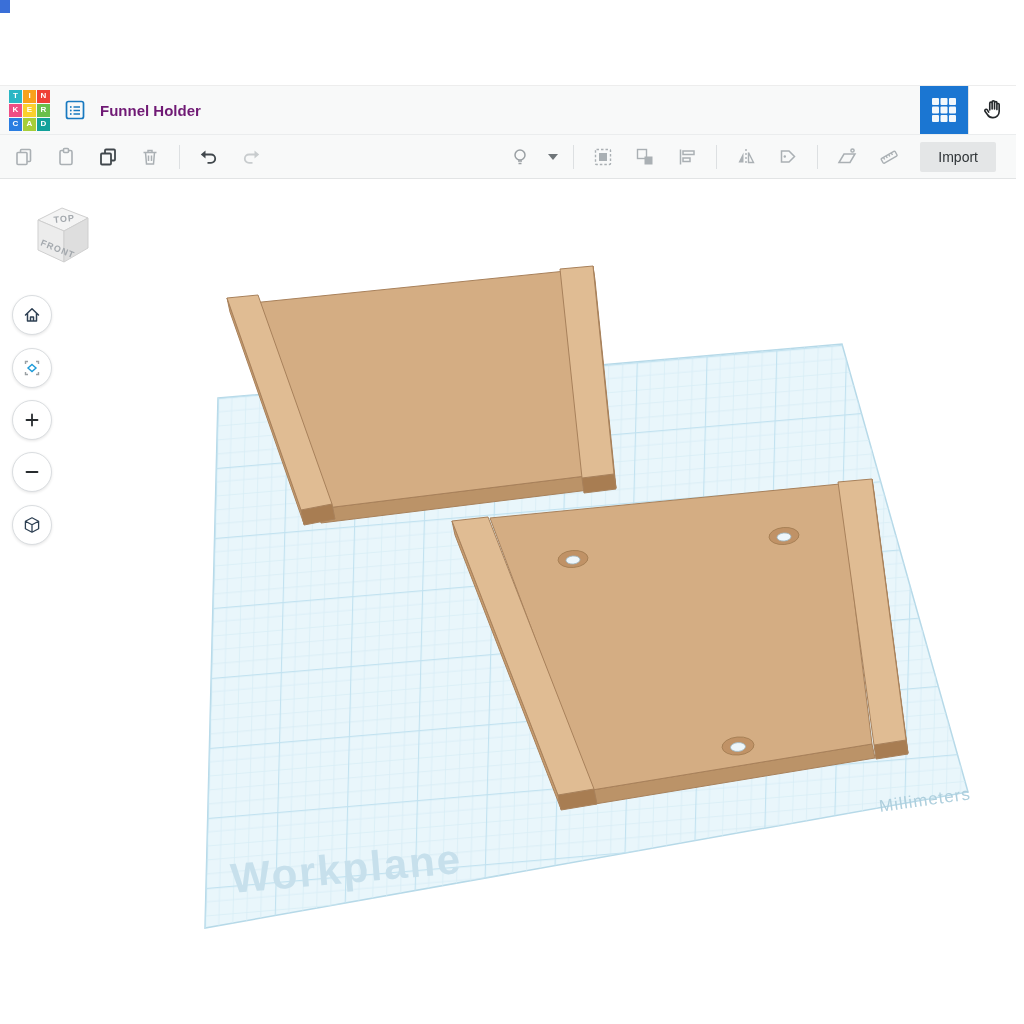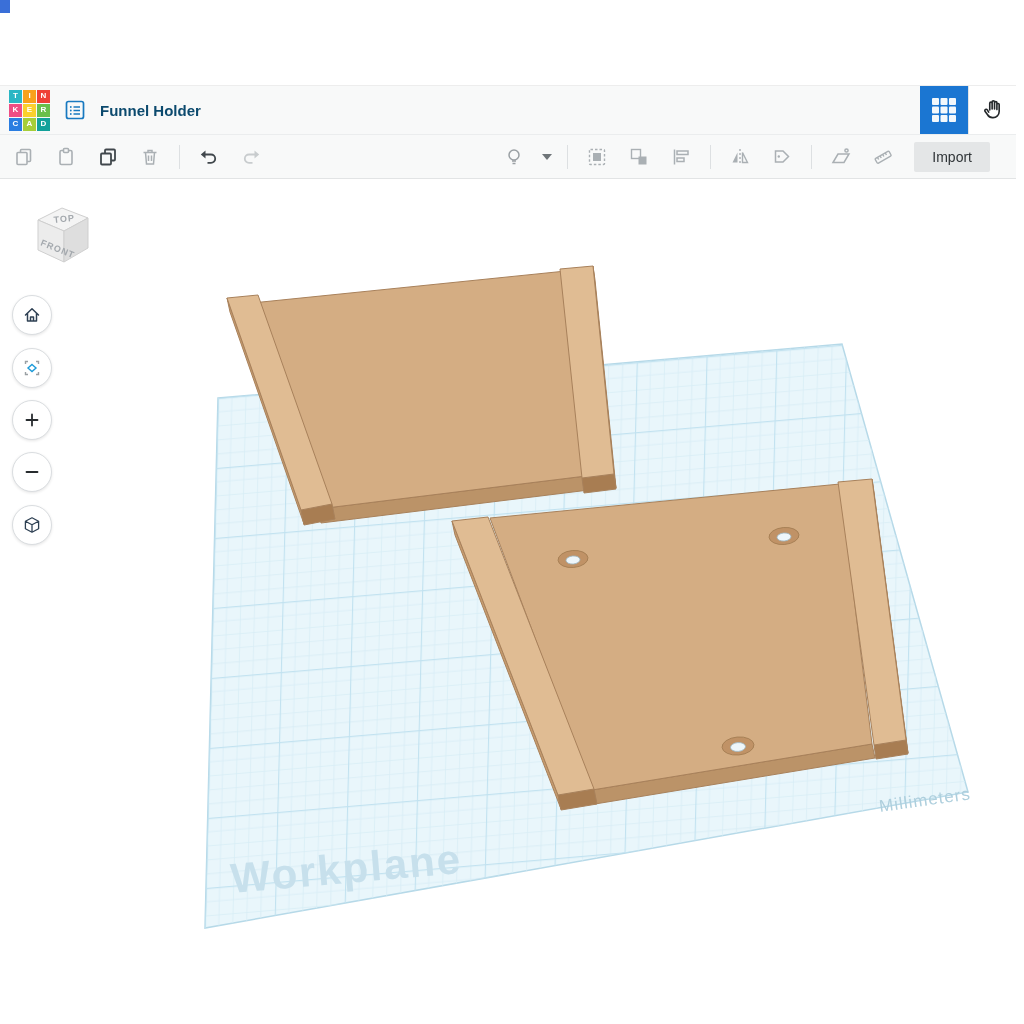--- a/index.html
+++ b/index.html
@@ -13,39 +13,39 @@
 
   
   .app-header{
     position:absolute;top:85px;left:0;width:1016px;height:50px;
     background:#f8f9f9;border-top:1px solid #ededed;border-bottom:1px solid #ebedee;
     display:flex;align-items:center;z-index:4;box-sizing:border-box;
   }
   .logo{display:grid;grid-template-columns:repeat(3,13px);grid-auto-rows:13px;gap:1px;margin-left:9px;cursor:pointer;}
   .logo span{display:flex;align-items:center;justify-content:center;color:#fff;font-size:8px;font-weight:700;line-height:1;}
   .list-btn{margin-left:12px;background:none;border:none;padding:0;width:26px;height:26px;display:flex;align-items:center;justify-content:center;cursor:pointer;}
-  .doc-title{margin-left:12px;font-size:15px;font-weight:700;color:#0c4a6e;}
+  .doc-title{margin-left:12px;font-size:15px;font-weight:700;color:#701a75;}
   .header-right{margin-left:auto;display:flex;height:100%;}
   .hbtn{width:48px;height:100%;display:flex;align-items:center;justify-content:center;border:none;padding:0;cursor:pointer;}
   .grid-btn{background:#1b76d2;}
   .hand-btn{background:#ffffff;border-left:1px solid #e3e5e6;}
 
   
   .main-toolbar{
     position:absolute;top:135px;left:0;width:1016px;height:44px;
     background:#f8f9f9;border-bottom:1px solid #e2e4e5;
     display:flex;align-items:center;z-index:4;box-sizing:border-box;
   }
   .tb{width:36px;height:36px;display:flex;align-items:center;justify-content:center;
       background:none;border:none;padding:0;margin:0 3px;cursor:pointer;}
   .tb.first{margin-left:6px;}
   .tb.caret{width:18px;}
   .sep{width:1px;height:24px;background:#dde0e2;margin:0 8px;}
   .spacer{flex:1;}
-  .import-btn{margin-left:10px;margin-right:26px;height:30px;padding:0 18px;background:#e4e6e7;
+  .import-btn{margin-left:10px;margin-right:20px;height:30px;padding:0 18px;background:#e4e6e7;
       border:none;border-radius:2px;font-size:14px;color:#2f3437;font-family:inherit;cursor:pointer;}
 
   
   .navbtn{position:absolute;left:12px;width:40px;height:40px;border-radius:50%;background:#fff;
       border:1px solid #dadde0;box-shadow:0 1px 3px rgba(0,0,0,.10);
       display:flex;align-items:center;justify-content:center;z-index:4;cursor:pointer;padding:0;}
   .viewcube{position:absolute;left:24px;top:196px;width:78px;height:86px;z-index:4;cursor:pointer;background:none;border:none;padding:0;}
 
   
   .wp-label{font-family:"Liberation Sans",sans-serif;font-weight:700;font-size:42px;fill:#c7e0ec;letter-spacing:2px;}

